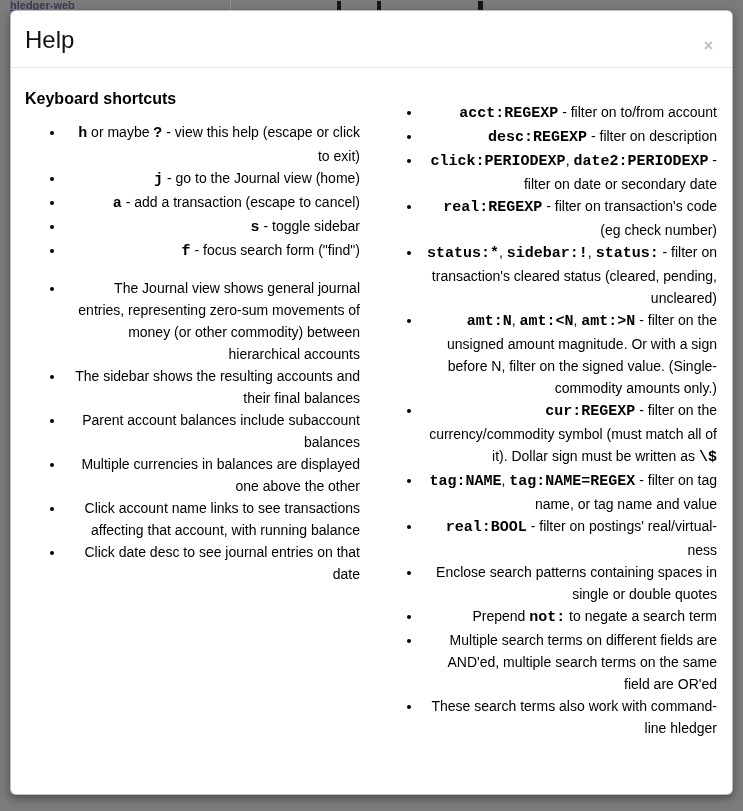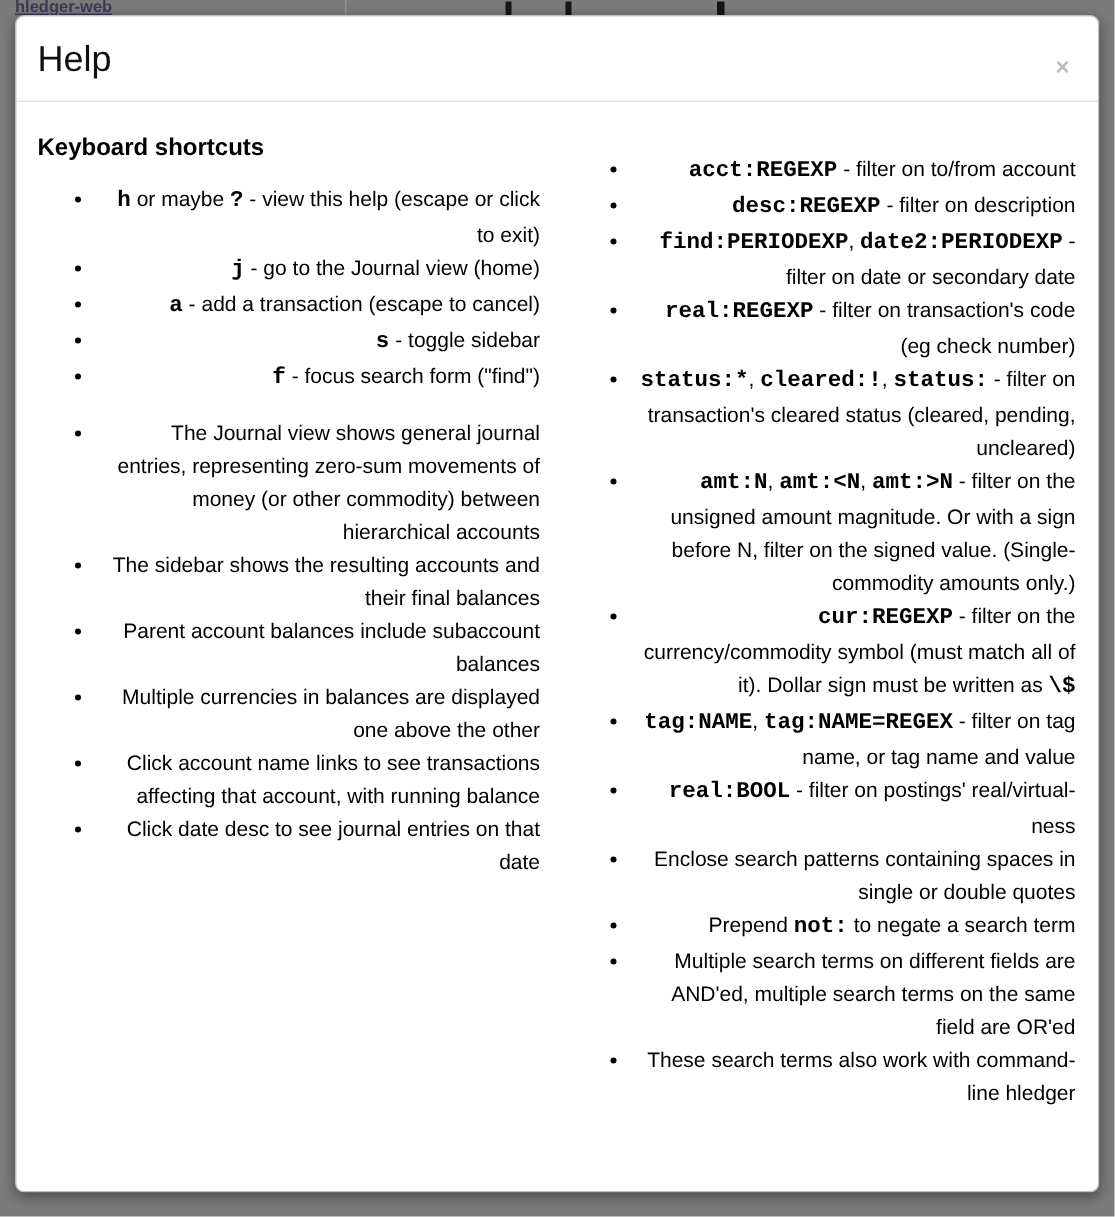--- a/index.html
+++ b/index.html
@@ -94,23 +94,23 @@
           <li>Parent account balances include subaccount balances</li>
           <li>Multiple currencies in balances are displayed one above the other</li>
           <li>Click account name links to see transactions affecting that account, with running balance</li>
           <li>Click date desc to see journal entries on that date</li>
         </ul>
       </div>
     <div class="help-col">
         <ul>
           <li><code>acct:REGEXP</code> - filter on to/from account</li>
           <li><code>desc:REGEXP</code> - filter on description</li>
-          <li><code>find:PERIODEXP</code>, <code>date2:PERIODEXP</code> - filter on date or secondary date</li>
+          <li><code>click:PERIODEXP</code>, <code>date2:PERIODEXP</code> - filter on date or secondary date</li>
           <li><code>real:REGEXP</code> - filter on transaction's code (eg check number)</li>
-          <li><code>status:*</code>, <code>cleared:!</code>, <code>status:</code> - filter on transaction's cleared status (cleared, pending, uncleared)</li>
+          <li><code>status:*</code>, <code>sidebar:!</code>, <code>status:</code> - filter on transaction's cleared status (cleared, pending, uncleared)</li>
           <li><code>amt:N</code>, <code>amt:&lt;N</code>, <code>amt:&gt;N</code> - filter on the unsigned amount magnitude. Or with a sign before N, filter on the signed value. (Single-commodity amounts only.)</li>
           <li><code>cur:REGEXP</code> - filter on the currency/commodity symbol (must match all of it). Dollar sign must be written as <code>\$</code></li>
           <li><code>tag:NAME</code>, <code>tag:NAME=REGEX</code> - filter on tag name, or tag name and value</li>
           <li><code>real:BOOL</code> - filter on postings' real/virtual-ness</li>
           <li>Enclose search patterns containing spaces in single or double quotes</li>
           <li>Prepend <code>not:</code> to negate a search term</li>
           <li>Multiple search terms on different fields are AND'ed, multiple search terms on the same field are OR'ed</li>
           <li>These search terms also work with command-line hledger</li>
         </ul>
       </div>

